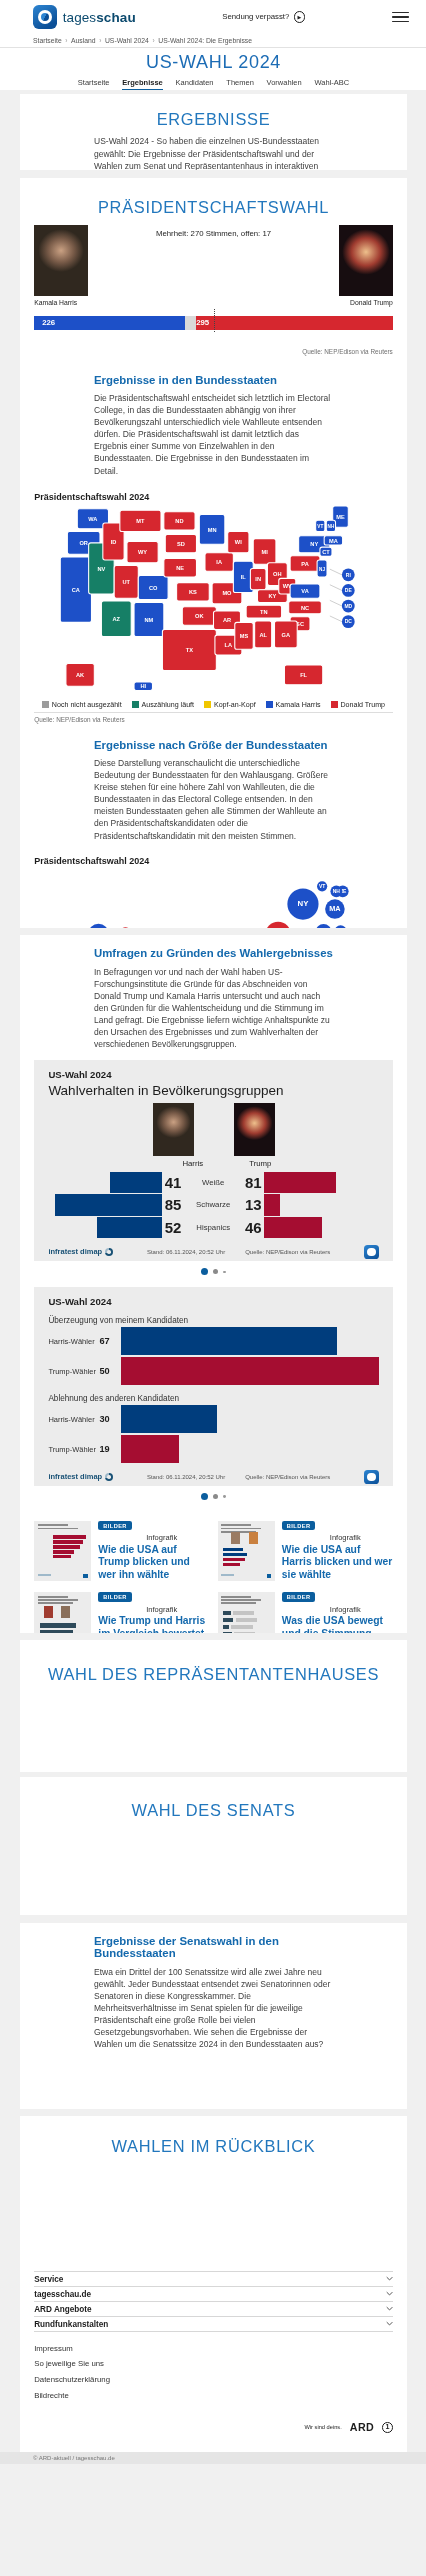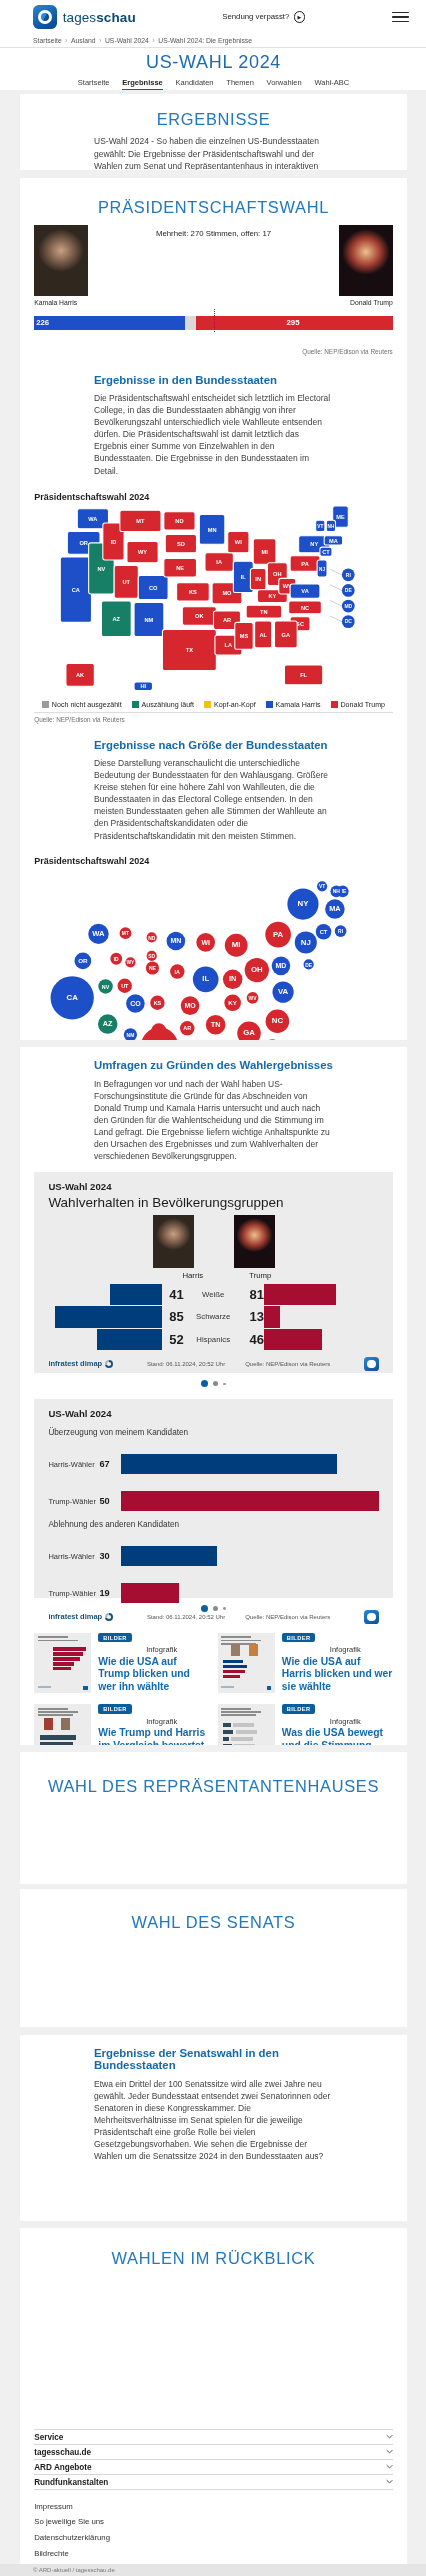--- a/index.html
+++ b/index.html
@@ -52,34 +52,34 @@
   .body-text { font-size:8.5px; line-height:1.42; color:#404040; margin-top:6.4px; }
   .chart-label { font-size:9px; font-weight:700; color:#1d1d1d; margin-left:14.2px; }
   .source { font-size:6.4px; color:#6f6f6f; }
   .divider { border-top:0.7px solid #ddd; margin:3.6px 14.2px 0 14.2px; }
 
   
   .cardA { height:76px; }
   .cardA .bigcaps { margin-top:15.6px; }
 
   
-  .cardB { height:862px; padding-top:20px; }
+  .cardB { height:750px; padding-top:20px; }
   .race { position:relative; height:121px; margin:5.7px 14.2px 0 14.2px; }
   .majority { position:absolute; top:7.1px; left:0; right:0; text-align:center; font-size:7.8px; color:#1d1d1d; }
   .photo { position:absolute; top:2.8px; width:54px; height:71px; }
   .photo.left { left:0; }
   .photo.right { right:0; }
   .photo-harris { background:radial-gradient(ellipse 42% 30% at 50% 36%, #caa183 0%, #7a5c49 55%, #30281f 100%); }
   .photo-trump  { background:radial-gradient(ellipse 44% 32% at 50% 38%, #eec08c 0%, #a03c30 60%, #170d10 100%); }
   .photo-name { position:absolute; top:77px; font-size:6.8px; color:#1d1d1d; }
   .photo-name.left { left:0; } .photo-name.right { right:0; }
   .evbar { position:absolute; left:0; right:0; top:94px; height:14.2px; display:flex; background:#dcdcdc; }
   .evbar .seg { height:100%; }
   .evbar .val { font-size:7.8px; font-weight:700; color:#fff; line-height:14.2px; }
-  .evbar .val.l { padding-left:2px; } .evbar .val.r { padding-right:3px; text-align:center; }
+  .evbar .val.l { padding-left:8px; } .evbar .val.r { padding-right:3px; text-align:left; }
   .ev-marker { position:absolute; top:87px; width:0; border-left:1.4px dotted #444; height:23px; }
   .race-source { text-align:right; margin:5px 14.2px 0 0; }
   .mapwrap { margin:4.3px auto 0 auto; width:327px; }
   .legend { display:flex; justify-content:center; gap:10px; margin-top:4.3px; }
   .legend .item { display:flex; align-items:center; gap:2.8px; font-size:7.1px; color:#1d1d1d; }
   .legend .sw { width:7.1px; height:7.1px; }
   .map-source { margin:2.8px 0 0 14.2px; }
 
   
   .cardC { height:698px; padding-top:12.8px; }
@@ -90,42 +90,42 @@
   .ic1-photos { display:flex; justify-content:center; gap:40px; margin-top:5.7px; }
   .ic1-photo { width:41px; height:53px; }
   .ic1-names { display:flex; margin-top:2.8px; font-size:7.8px; color:#1d1d1d; }
   .ic1-names span:first-child { margin-left:134px; }
   .ic1-names span:last-child { margin-left:46px; }
   .demo-rows { margin-top:3.6px; }
   .demo-row { display:flex; align-items:center; height:21.3px; margin-bottom:1.4px; }
   .track-l { width:114px; display:flex; justify-content:flex-end; height:100%; }
   .track-r { width:114px; height:100%; }
   .dbar { height:100%; }
-  .dval { width:21.3px; text-align:right; font-size:13px; font-weight:700; color:#1d1d1d; }
+  .dval { width:21.3px; text-align:center; font-size:15px; font-weight:700; color:#1d1d1d; }
   .dcat { width:59px; text-align:center; font-size:7.8px; color:#333; }
   .ic-footer { display:flex; align-items:center; margin-top:6.4px; }
   .dimap { font-size:7.5px; font-weight:700; color:#1a5276; display:flex; align-items:center; gap:2.8px; }
   .dimap .ring { width:7.8px; height:7.8px; border-radius:50%;
      background:conic-gradient(#1a5276 0 70%, #9fb9ca 70% 100%); position:relative; }
   .dimap .ring::after { content:""; position:absolute; inset:2.1px; background:#ececec; border-radius:50%; }
   .ic-meta { font-size:6px; color:#555; }
   .ic-meta.stand { margin-left:auto; }
   .ic-meta.src { margin-left:20px; }
   .mini-ts { margin-left:auto; width:14.2px; height:14.2px; border-radius:3.6px;
     background:linear-gradient(150deg,#2d85d2,#0b4f97); position:relative; cursor:pointer; }
   .mini-ts::after { content:""; position:absolute; inset:2.8px; border-radius:50%; background:#fff; }
   .dots { display:flex; justify-content:center; align-items:center; gap:5px; margin-top:6.4px; height:8.5px; }
   .dot { border-radius:50%; background:#8a8a8a; cursor:pointer; }
   .dot.d1 { width:7.1px; height:7.1px; background:#0b5e9e; }
   .dot.d2 { width:5px; height:5px; }
   .dot.d3 { width:2.8px; height:2.8px; background:#9a9a9a; }
 
   .ic2 { height:199px; margin-top:10.7px; }
   .grp-label { font-size:8.2px; color:#333; margin-top:9.2px; }
-  .dec-row { display:flex; align-items:center; height:20px; margin-top:17px; }
+  .dec-row { display:flex; align-items:center; height:28px; margin-top:2px; }
   .dec-label { width:51px; font-size:7.5px; color:#333; }
   .dec-val { width:21.3px; font-size:9.2px; font-weight:700; color:#1d1d1d; }
   .dec-track { flex:1; height:100%; }
   .dec-bar { height:100%; }
 
   .teasers { display:grid; grid-template-columns:1fr 1fr; column-gap:8.5px; row-gap:8.5px; margin:20px 14.2px 0 14.2px; }
   .teaser { display:flex; gap:7.1px; height:63px; cursor:pointer; }
   .thumb { width:57px; height:60px; background:#ececec; flex-shrink:0; position:relative; padding:3.6px; overflow:hidden; }
   .thumb .tl { height:1.8px; background:#8b8b8b; margin-bottom:1.4px; }
   .thumb .tl.w1{width:60%}.thumb .tl.w2{width:80%}.thumb .tl.w3{width:70%}
@@ -144,25 +144,25 @@
   
   .cardD { height:132px; } .cardD .bigcaps { margin-top:25.6px; }
   .cardE { height:138px; } .cardE .bigcaps { margin-top:24px; }
   .cardF { height:186px; padding-top:12.8px; }
   .cardG { height:144px; } .cardG .bigcaps { margin-top:21.3px; }
 
   
   .footer { height:192px; background:#fff; margin:0 20px; padding:11.4px 14.2px 0 14.2px; }
   .acc-row { display:flex; align-items:center; justify-content:space-between; height:15px;
     border-top:0.7px solid #d7d7d7; font-size:8.2px; font-weight:700; color:#1d1d1d; cursor:pointer; }
-  .acc-wrap { border-bottom:0.7px solid #d7d7d7;margin-top:46px; }
+  .acc-wrap { border-bottom:0.7px solid #d7d7d7; }
   .chev { width:7.1px; height:7.1px; }
   .f-links { margin-top:8.5px; }
   .f-link { font-size:7.8px; color:#333; height:15.6px; display:flex; align-items:center; cursor:pointer; }
-  .ard { display:flex; justify-content:flex-end; align-items:center; gap:1px; margin-top:18.5px; }
+  .ard { display:flex; justify-content:flex-end; align-items:center; gap:8px; margin-top:18.5px; }
   .ard .claim { font-size:5.7px; color:#1d1d1d; }
   .ard .word { font-size:10.7px; font-weight:700; color:#1d1d1d; letter-spacing:0.4px; }
   .ard .one { width:10.7px; height:10.7px; border:1.4px solid #1d1d1d; border-radius:50%;
     font-size:7.1px; font-weight:700; display:flex; align-items:center; justify-content:center; color:#1d1d1d; }
   .bottombar { height:12.8px; background:#e5e5e5; display:flex; align-items:center;
     padding-left:33px; font-size:6px; color:#777; }
 
   svg text { font-family:"Liberation Sans", sans-serif; }
 </style>
 </head>

